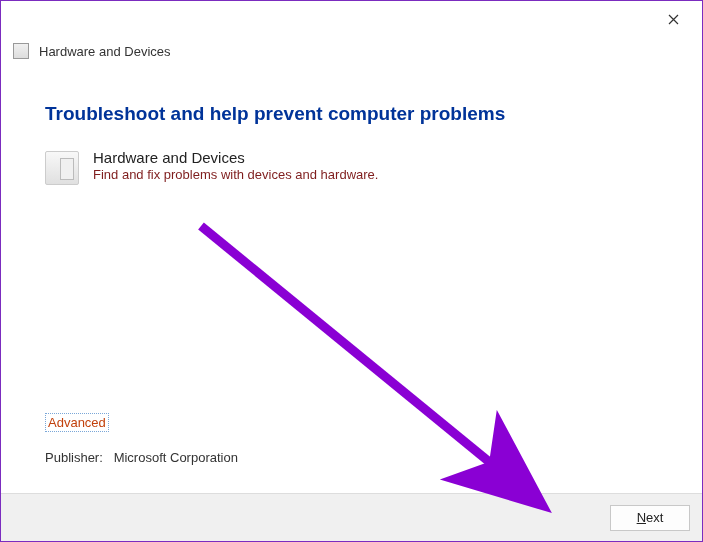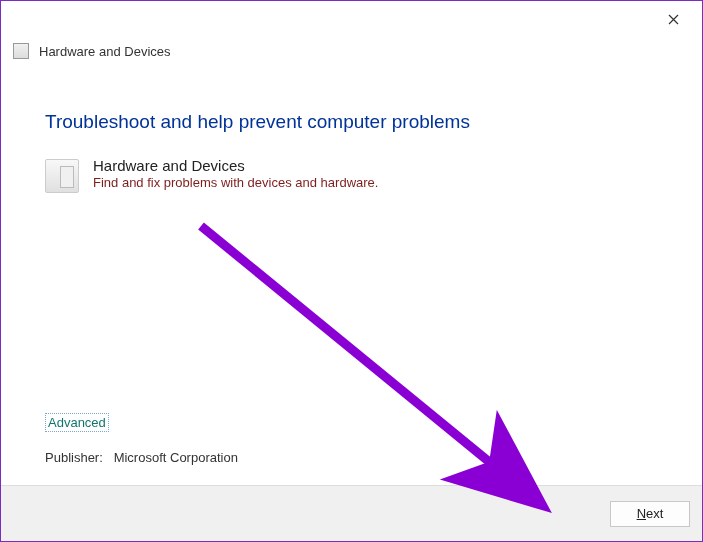--- a/index.html
+++ b/index.html
@@ -44,23 +44,22 @@
     .header-title {
       font-size: 13px;
       color: #333;
     }
     .content {
       padding: 30px 44px 0 44px;
     }
     .main-heading {
       color: #003399;
       font-size: 19px;
-      font-weight: 400;
+      font-weight: 700;
       margin-bottom: 24px;
-      margin-top: 8px;
     }
     .device-row {
       display: flex;
       align-items: flex-start;
       gap: 14px;
     }
     .device-icon {
       width: 34px;
       height: 34px;
       background: linear-gradient(to bottom, #f8f8f8, #e0e0e0);
@@ -86,42 +85,42 @@
     .device-text .device-desc {
       font-size: 13px;
       color: #7f1d1d;
     }
     .lower-block {
       position: absolute;
       left: 44px;
       bottom: 68px;
     }
     .advanced-link {
-      color: #0f766e;
+      color: #c2410c;
       font-size: 13px;
       border: 1px dotted #7aa7d8;
       padding: 1px 2px;
       display: inline-block;
       cursor: pointer;
       margin-bottom: 18px;
     }
     .publisher {
       font-size: 13px;
       color: #333;
       margin-bottom: 8px;
     }
     .privacy-link {
       color: #0066cc;
       font-size: 13px;
       cursor: pointer;
     }
     .footer {
       position: absolute;
       bottom: 0; left: 0; right: 0;
-      height: 56px;
+      height: 48px;
       background: #f0f0f0;
       border-top: 1px solid #ddd;
       display: flex;
       justify-content: flex-end;
       align-items: center;
       gap: 8px;
       padding-right: 12px;
     }
     .btn {
       min-width: 80px;

